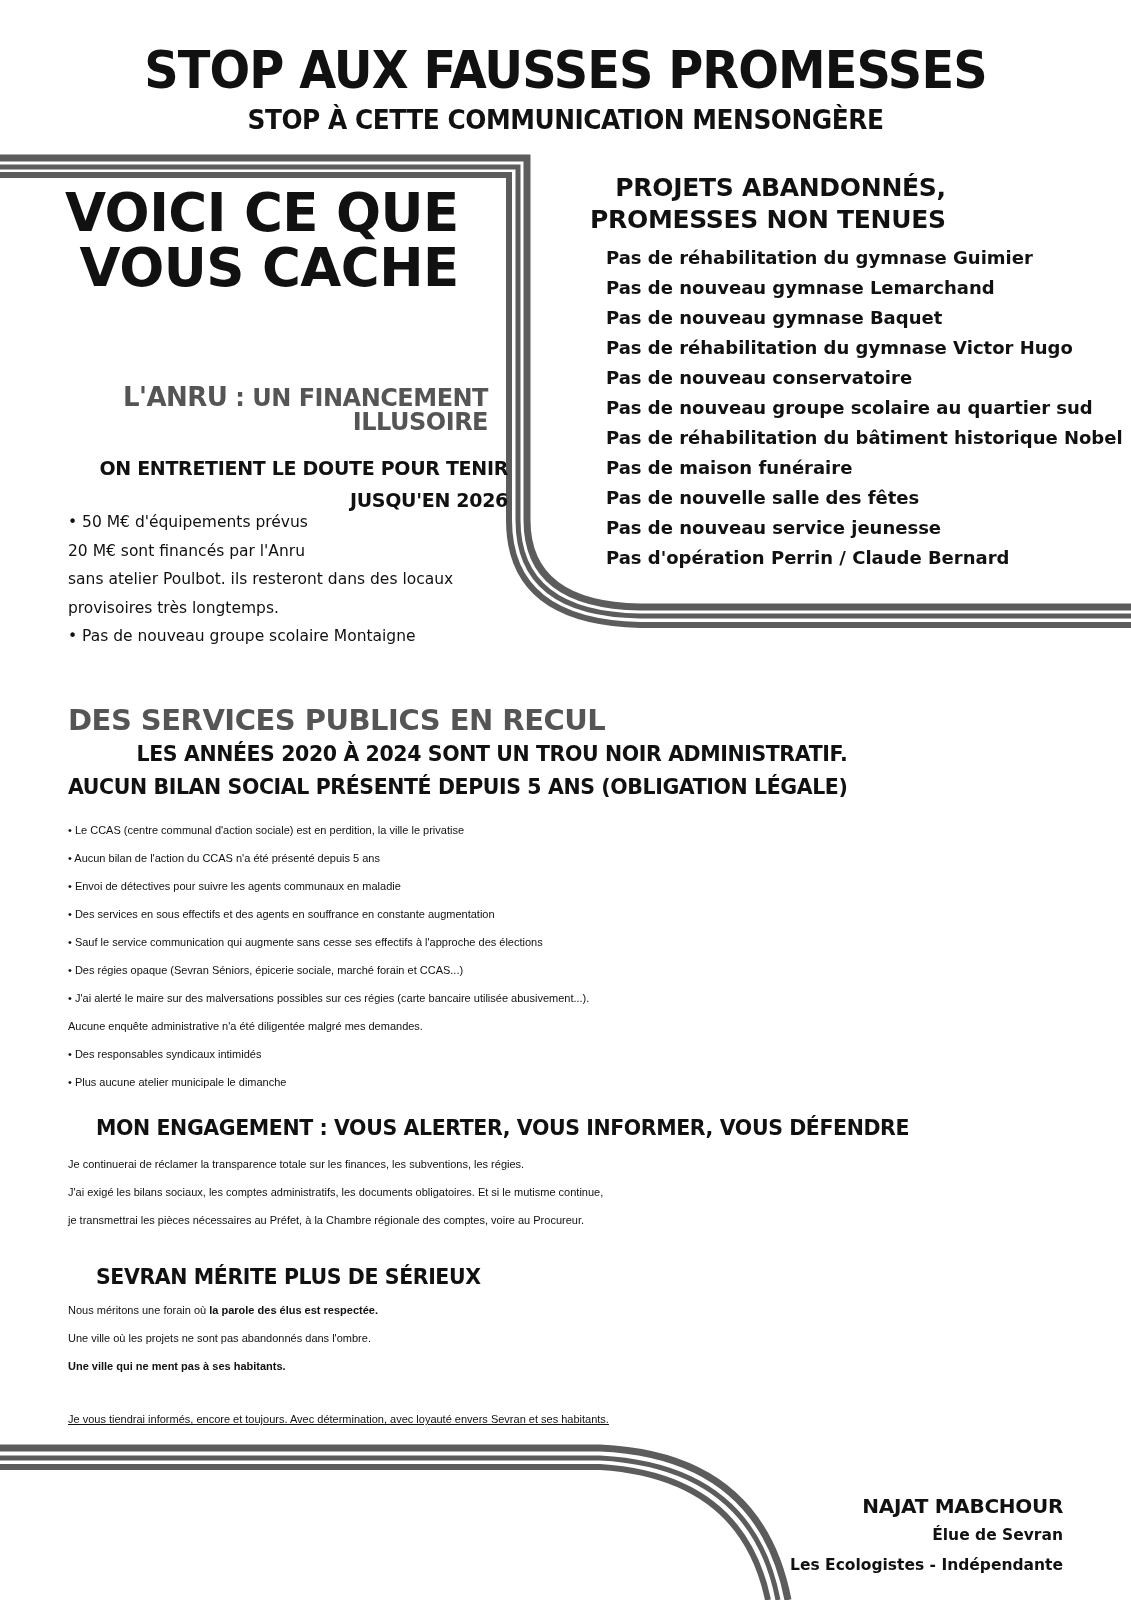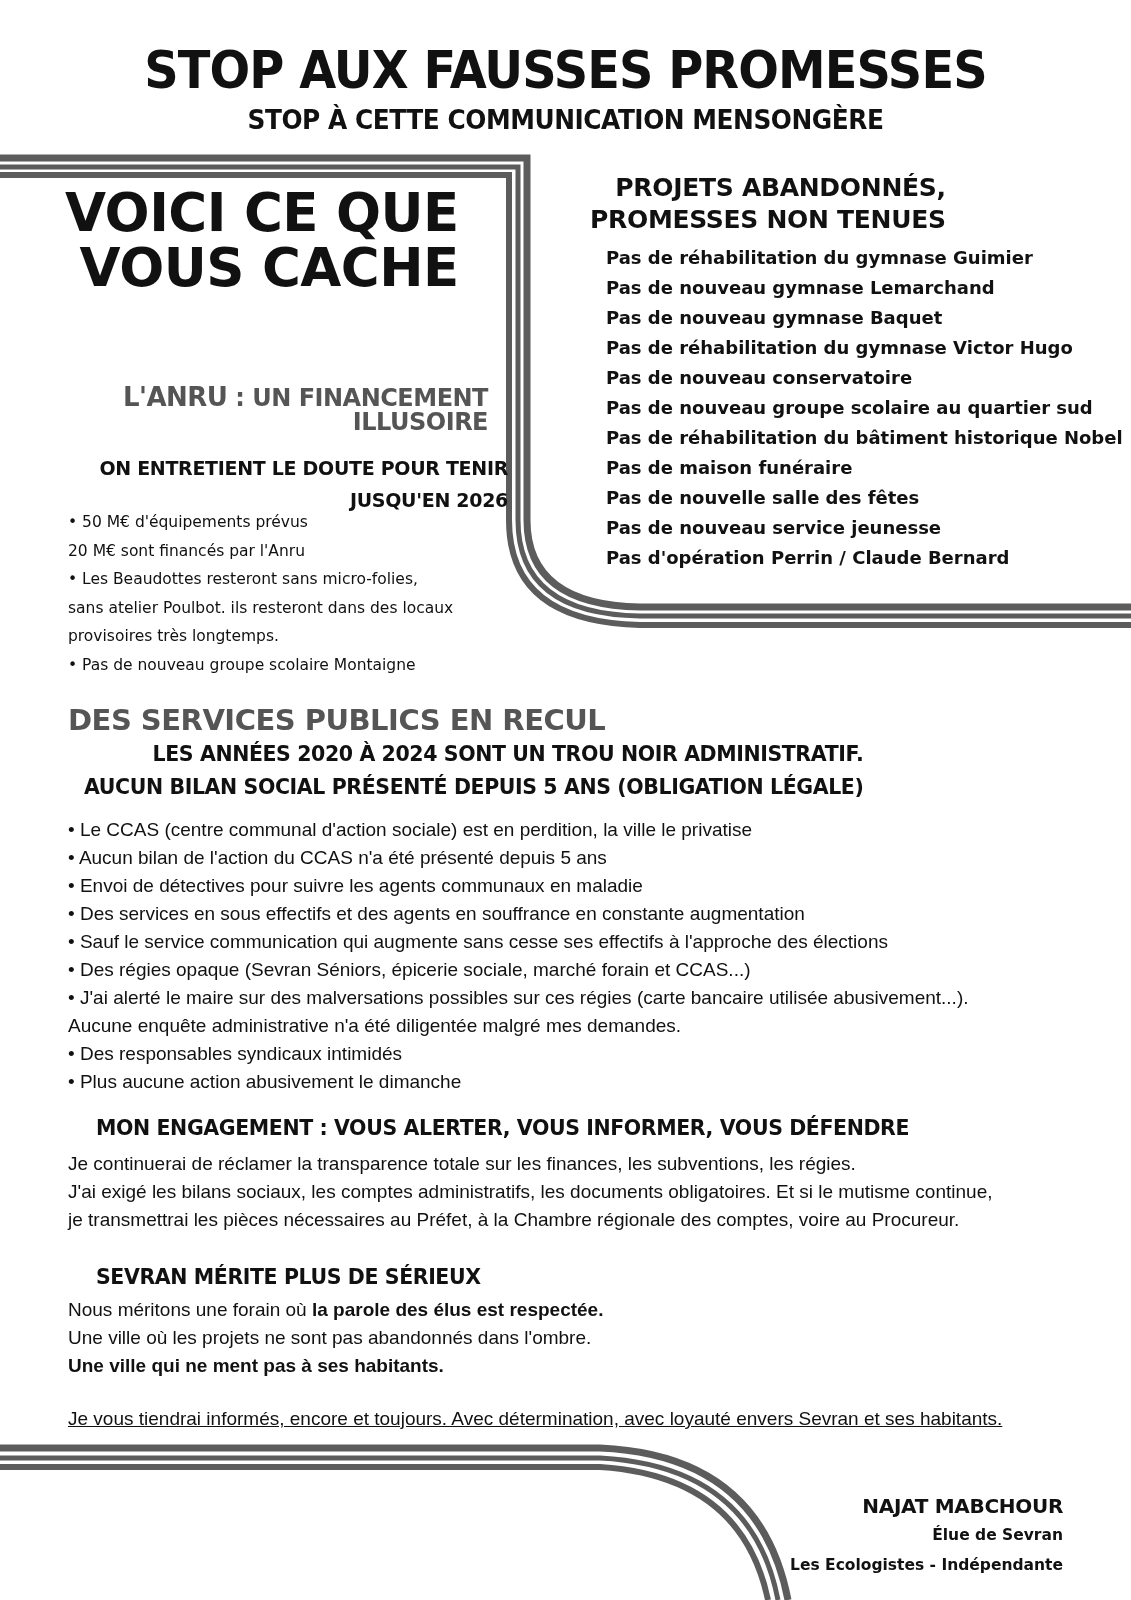--- a/index.html
+++ b/index.html
@@ -12,22 +12,22 @@
     #hero { top: 185px; left: 65px; font-size: 53px; line-height: 55px; letter-spacing: -0.5px; }
     #hero div { white-space: nowrap; }
     #anru-title { top: 385px; left: 68px; color: #555; font-size: 24px; line-height: 24px; letter-spacing: -0.5px; width: 420px; }
     .sub-h { font-size: 19px; line-height: 32px; letter-spacing: -0.3px; }
     #anru-sub { top: 452px; left: 68px; width: 440px; }
     .body-txt { font-family: "DejaVu Sans", sans-serif; font-size: 15.5px; line-height: 28.5px; }
     #anru-list { top: 508px; left: 68px; width: 440px; }
     #projects-title { top: 172px; left: 590px; font-size: 25px; line-height: 32px; letter-spacing: -0.3px; }
     #projects-list { top: 243px; left: 606px; font-family: "DejaVu Sans", sans-serif; font-weight: bold; font-size: 18px; line-height: 30px; white-space: nowrap; }
     #services-title { top: 702px; left: 68px; color: #555; font-size: 29px; line-height: 36px; letter-spacing: -0.5px; }
-    #services-sub { top: 738px; left: 68px; font-size: 20.5px; line-height: 33px; white-space: nowrap; letter-spacing: -0.4px; margin-left: 16px; }
-    .cnarrow { font-family: "Liberation Sans", sans-serif; font-size: 19px; line-height: 28px; }
+    #services-sub { top: 738px; left: 68px; font-size: 20.5px; line-height: 33px; white-space: nowrap; letter-spacing: -0.4px; }
+    .cnarrow { font-family: "Liberation Sans", sans-serif; font-size: 11px; line-height: 28px; }
     #services-list { top: 816px; left: 68px; white-space: nowrap; }
     #engagement-title { top: 1114px; left: 68px; font-size: 20.5px; line-height: 28px; white-space: nowrap; letter-spacing: -0.4px; margin-left: 28px; }
     #engagement-body { top: 1150px; left: 68px; white-space: nowrap; }
     #sevran-title { top: 1263px; left: 76px; font-size: 20.5px; line-height: 28px; white-space: nowrap; letter-spacing: -0.4px; margin-left: 20px; }
     #sevran-body { top: 1296px; left: 68px; white-space: nowrap; }
     #closing { top: 1405px; left: 68px; white-space: nowrap; text-decoration: underline; }
     #signature { top: 1492px; right: 68px; text-align: right; }
     #sig-name { font-size: 20px; line-height: 28px; letter-spacing: -0.3px; }
     .sig-line { font-family: "DejaVu Sans", sans-serif; font-weight: bold; font-size: 15.5px; line-height: 30px; }
     .b { font-weight: bold; }
@@ -60,21 +60,20 @@
 <div id="anru-title" class="abs heavy"><span style="font-size:26px">L'ANRU</span><span> : UN FINANCEMENT ILLUSOIRE</span></div>
 
 <div id="anru-sub" class="abs heavy sub-h">
   <div style="white-space:nowrap">ON ENTRETIENT LE DOUTE POUR TENIR</div>
   <div>JUSQU'EN 2026</div>
 </div>
 
 <div id="anru-list" class="abs body-txt">
   <p>• 50 M€ d'équipements prévus</p>
   <p>20 M€ sont financés par l'Anru</p>
-  <p>• Les Beaudottes resteront sans micro-folies,</p>
   <p>sans atelier Poulbot. ils resteront dans des locaux</p>
   <p>provisoires très longtemps.</p>
   <p>• Pas de nouveau groupe scolaire Montaigne</p>
 </div>
 
 <div id="projects-title" class="abs heavy">
   <div>PROJETS ABANDONNÉS,</div>
   <div>PROMESSES NON TENUES</div>
 </div>
 
@@ -101,21 +100,21 @@
 <div id="services-list" class="abs cnarrow">
   <p>• Le CCAS (centre communal  d'action sociale) est en perdition, la ville le privatise</p>
   <p>• Aucun bilan de l'action du CCAS n'a été présenté depuis 5 ans</p>
   <p>• Envoi de détectives pour suivre les agents communaux en maladie</p>
   <p>• Des services en sous effectifs et des agents en souffrance en constante augmentation</p>
   <p>• Sauf le service communication qui augmente sans cesse ses effectifs à l'approche des élections</p>
   <p>• Des régies opaque (Sevran Séniors, épicerie sociale, marché forain et CCAS...)</p>
   <p>• J'ai alerté le maire sur des malversations possibles sur ces régies (carte bancaire utilisée abusivement...).</p>
   <p>Aucune enquête administrative n'a été diligentée malgré mes demandes.</p>
   <p>• Des responsables syndicaux intimidés</p>
-  <p>• Plus aucune action abusivement le dimanche</p>
+  <p>• Plus aucune atelier municipale le dimanche</p>
 </div>
 
 <div id="engagement-title" class="abs heavy">MON ENGAGEMENT : VOUS ALERTER, VOUS INFORMER, VOUS DÉFENDRE</div>
 <div id="engagement-body" class="abs cnarrow">
   <p>Je continuerai de réclamer la transparence totale sur les finances, les subventions, les régies.</p>
   <p>J'ai exigé les bilans sociaux, les comptes administratifs, les documents obligatoires. Et si le mutisme continue,</p>
   <p>je transmettrai les pièces nécessaires au Préfet, à la Chambre régionale des comptes, voire au Procureur.</p>
 </div>
 
 <div id="sevran-title" class="abs heavy">SEVRAN MÉRITE PLUS DE SÉRIEUX</div>

